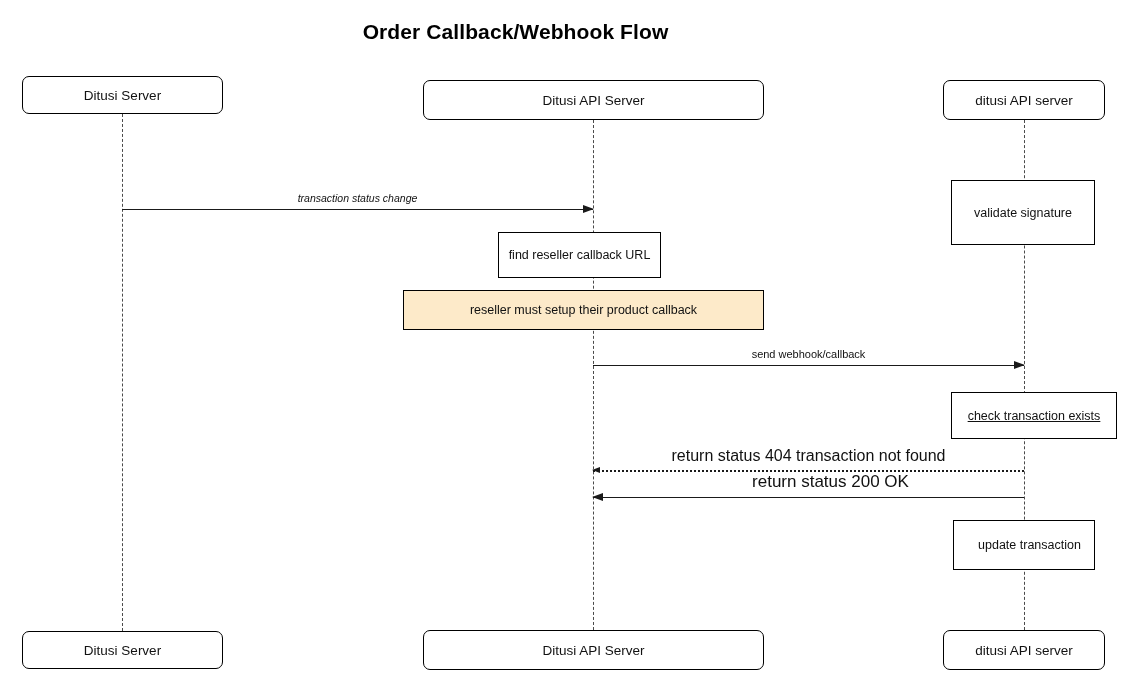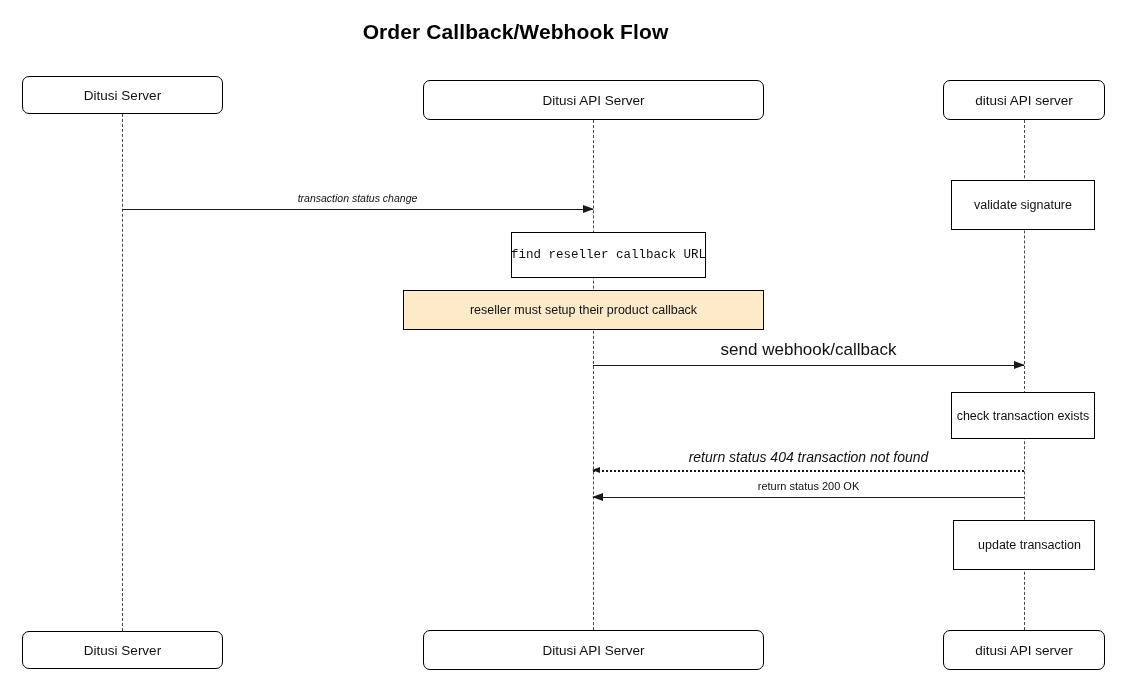--- a/index.html
+++ b/index.html
@@ -175,42 +175,42 @@
 
   <div id="messages">
       <div class="msg solid" style="left: 122px; top: 209px; width: 471px;">
         <div class="line"></div>
         <div class="arrow-head right"></div>
         <div class="label above" style="font-size: 10.5px; font-style: italic;">transaction status change</div>
       </div>
       <div class="msg solid" style="left: 593px; top: 365px; width: 431px;">
         <div class="line"></div>
         <div class="arrow-head right"></div>
-        <div class="label above" style="font-size: 17px;">send webhook/callback</div>
+        <div class="label above" style="font-size: 11px;">send webhook/callback</div>
       </div>
       <div class="msg dotted" style="left: 593px; top: 470px; width: 431px;">
         <div class="line"></div>
         <div class="arrow-head left small"></div>
-        <div class="label above" style="font-size: 14px; font-style: italic;">return status 404 transaction not found</div>
+        <div class="label above" style="font-size: 16px;">return status 404 transaction not found</div>
       </div>
       <div class="msg solid" style="left: 593px; top: 497px; width: 431px;">
         <div class="line"></div>
         <div class="arrow-head left"></div>
-        <div class="label above" style="font-size: 11px;">return status 200 OK</div>
+        <div class="label above" style="font-size: 17px; margin-left: 22px;">return status 200 OK</div>
       </div>
     </div>
 
   <div id="actions">
-      <div class="action-box" style="left: 951px; top: 180px; width: 144px; height: 50px;">
+      <div class="action-box" style="left: 951px; top: 180px; width: 144px; height: 65px;">
         <span>validate signature</span>
       </div>
-      <div class="action-box" style="left: 511px; top: 232px; width: 195px; height: 46px; font-family: Liberation Mono, monospace;">
+      <div class="action-box" style="left: 498px; top: 232px; width: 163px; height: 46px;">
         <span>find reseller callback URL</span>
       </div>
-      <div class="action-box" style="left: 951px; top: 392px; width: 144px; height: 47px;">
+      <div class="action-box" style="left: 951px; top: 392px; width: 166px; height: 47px; text-decoration: underline;">
         <span>check transaction exists</span>
       </div>
       <div class="action-box" style="left: 953px; top: 520px; width: 142px; height: 50px; padding-left: 11px;">
         <span>update transaction</span>
       </div>
     </div>
 
   <div id="notes">
       <div class="note-box" style="left: 403px; top: 290px; width: 361px; height: 40px;">
         <div>reseller must setup their product callback</div>

